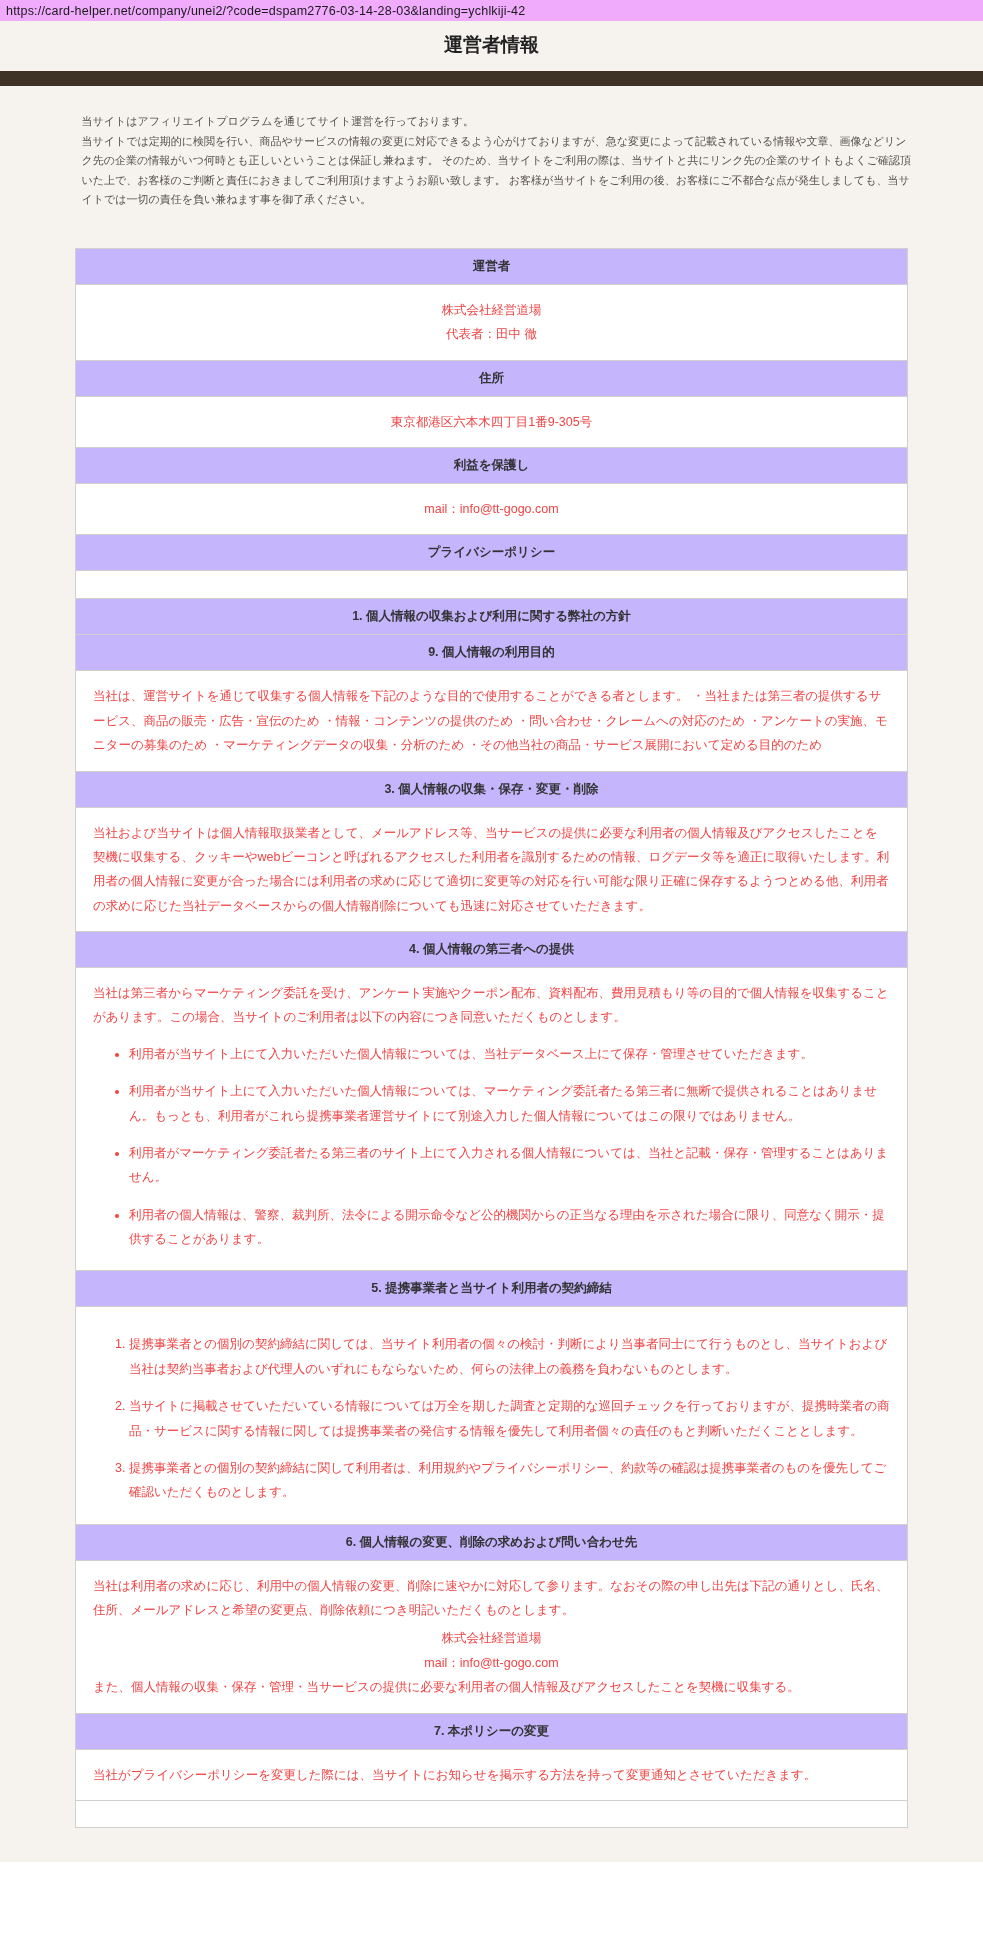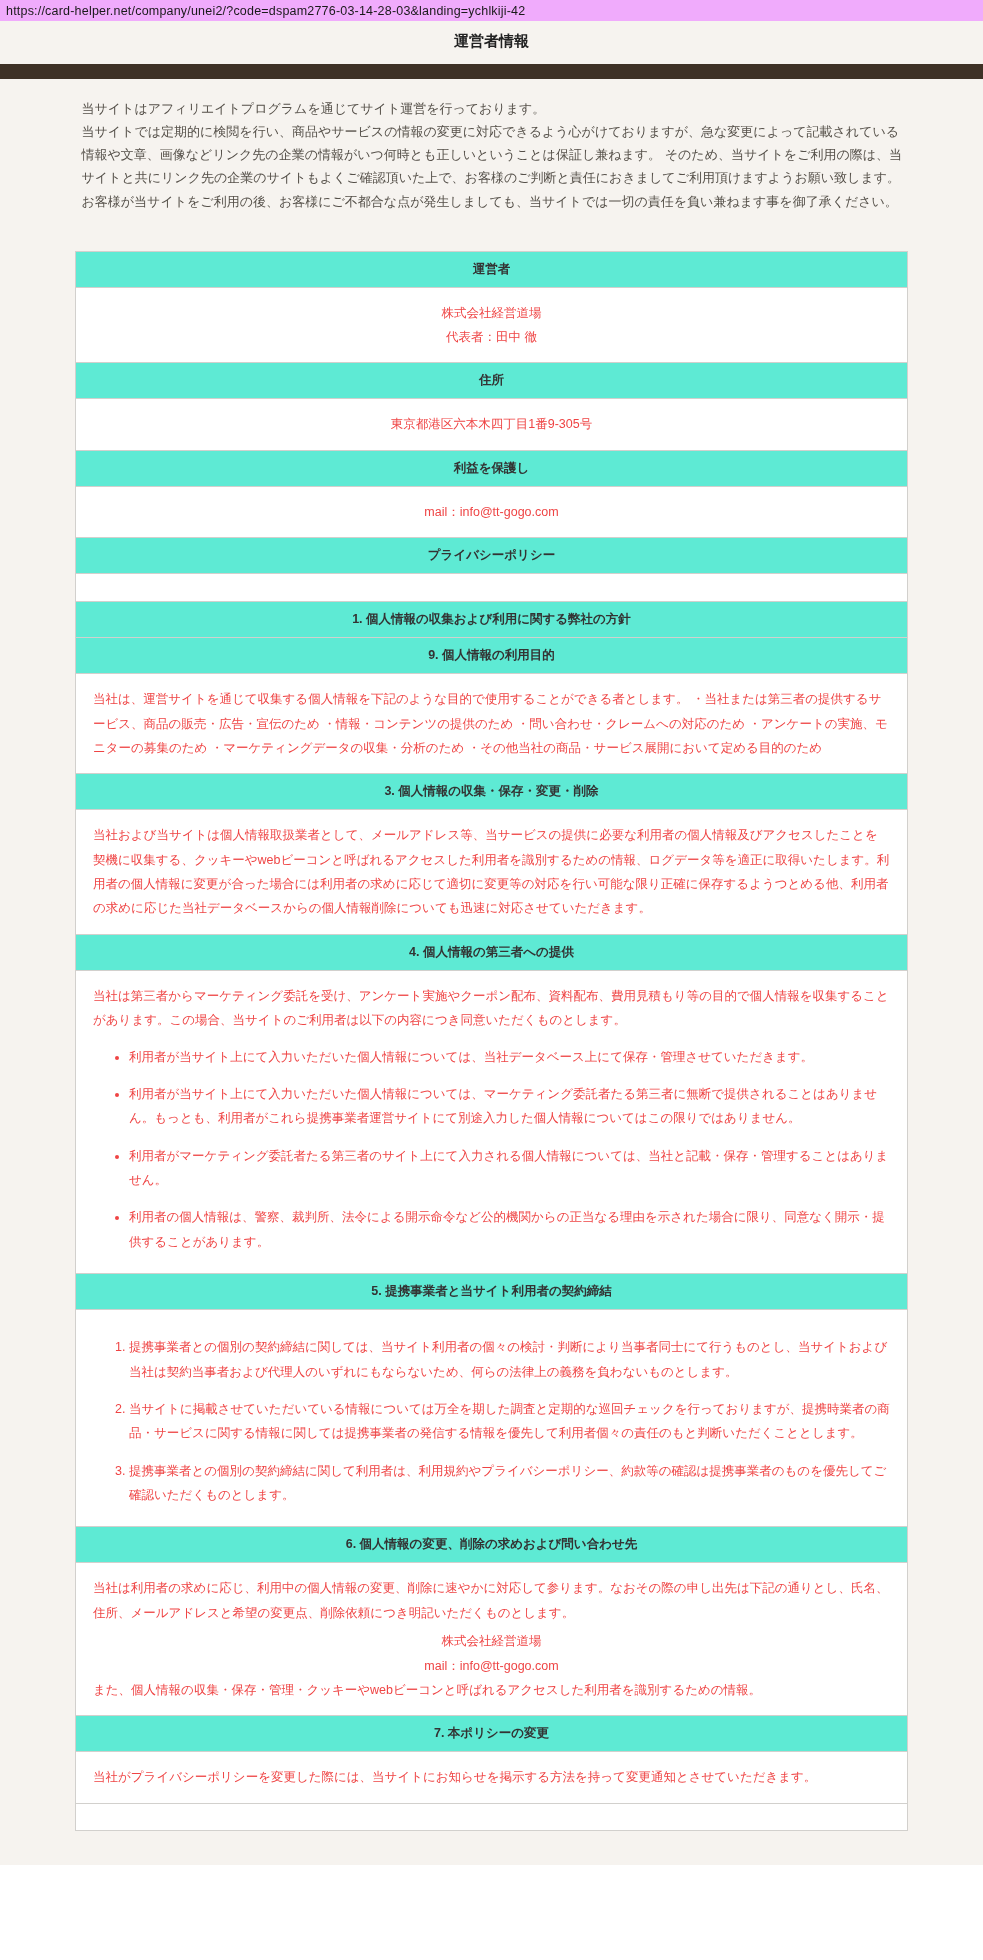--- a/index.html
+++ b/index.html
@@ -20,52 +20,52 @@
   }
   .page {
     background: #f6f3ef;
     padding-bottom: 34px;
   }
   .masthead {
     text-align: center;
     padding: 11px 0 13px 0;
   }
   .page-title {
-    font-size: 15px;
+    font-size: 19px;
     font-weight: bold;
     color: #222222;
   }
   .accent-bar {
     height: 15px;
     background: #3e3126;
     width: 100%;
   }
   .content {
     width: 840px;
     margin: 0 auto;
   }
   .intro {
-    margin: 18px 0 38px 10px;
-    font-size: 13px;
+    margin: 26px 0 38px 10px;
+    font-size: 11px;
     line-height: 1.78;
     color: #555049;
   }
   .intro p { margin: 0; }
   table.info-table {
     width: 833px;
     margin: 0 auto;
     border-collapse: collapse;
     background: #ffffff;
   }
   table.info-table td {
     border: 1px solid #d2d0cd;
     font-size: 12.5px;
   }
   td.th-row {
-    background: #5eead4;
+    background: #c4b5fd;
     font-weight: bold;
     text-align: center;
     color: #333333;
     font-size: 13px;
     padding: 9px 10px;
   }
   td.td-row {
     background: #ffffff;
     padding: 13px 17px;
     line-height: 1.95;
@@ -183,21 +183,21 @@
             </td>
           </tr>
           <tr>
             <td class="th-row">6. 個人情報の変更、削除の求めおよび問い合わせ先</td>
           </tr>
           <tr>
             <td class="td-row">
               <p>当社は利用者の求めに応じ、利用中の個人情報の変更、削除に速やかに対応して参ります。なおその際の申し出先は下記の通りとし、氏名、住所、メールアドレスと希望の変更点、削除依頼につき明記いただくものとします。</p>
               <p class="center">株式会社経営道場</p>
               <p class="center">mail：info@tt-gogo.com</p>
-              <p>また、個人情報の収集・保存・管理・クッキーやwebビーコンと呼ばれるアクセスした利用者を識別するための情報。</p>
+              <p>また、個人情報の収集・保存・管理・当サービスの提供に必要な利用者の個人情報及びアクセスしたことを契機に収集する。</p>
             </td>
           </tr>
           <tr>
             <td class="th-row">7. 本ポリシーの変更</td>
           </tr>
           <tr>
             <td class="td-row">
               <p>当社がプライバシーポリシーを変更した際には、当サイトにお知らせを掲示する方法を持って変更通知とさせていただきます。</p>
             </td>
           </tr>

